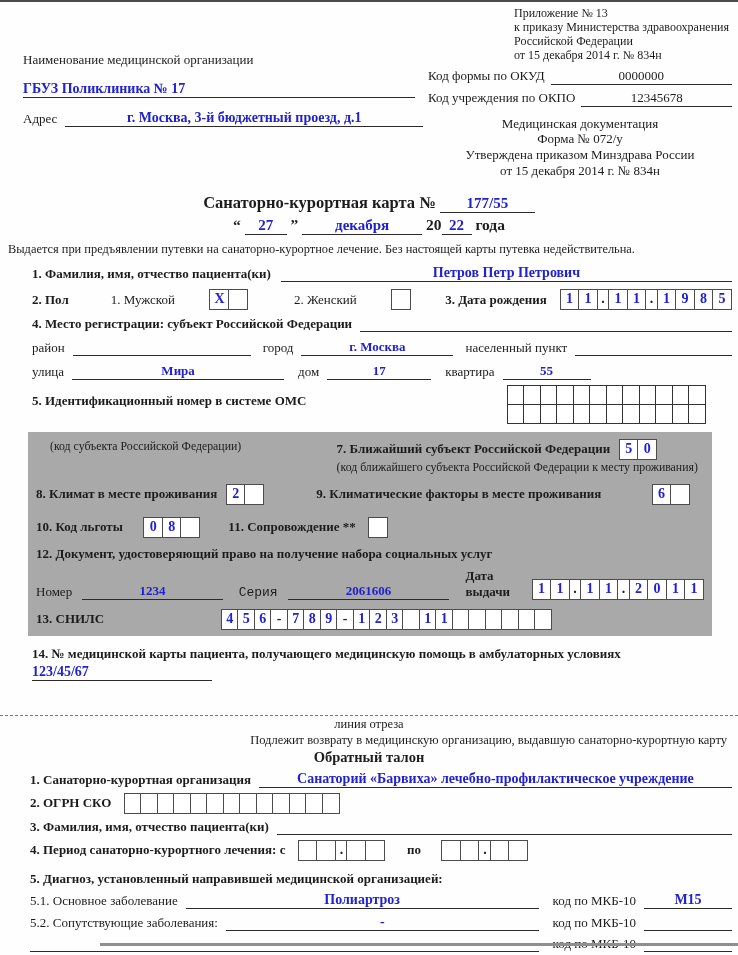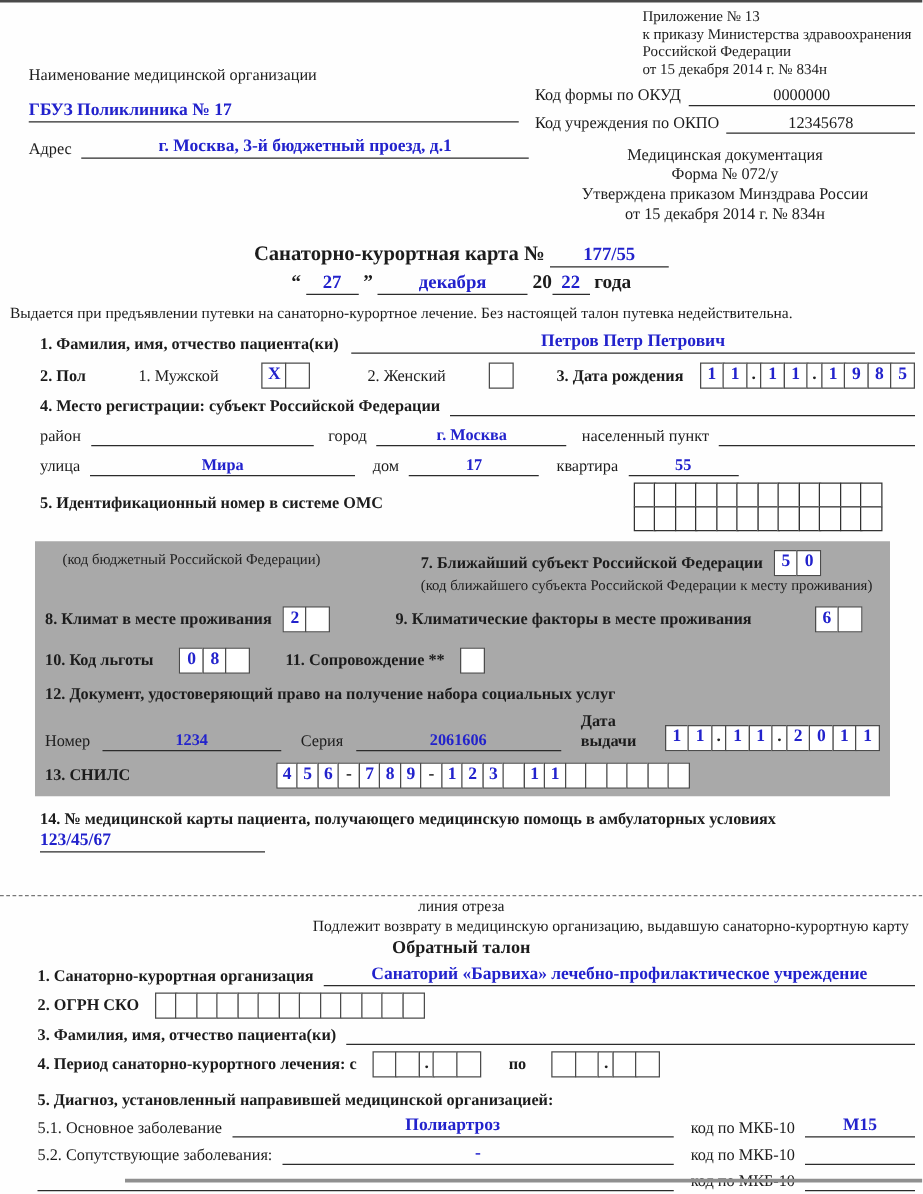--- a/index.html
+++ b/index.html
@@ -135,21 +135,21 @@
     <span class="fill blue">177/55</span>
   </div>
   <div class="title2">
     <span>“</span>
     <span class="fill blue" style="min-width:42px;">27</span>
     <span>”</span>
     <span class="fill blue" style="min-width:120px;">декабря</span>
     <span>20</span><span class="fill blue" style="min-width:30px;">22</span>
     <span>года</span>
   </div>
-  <div class="note">Выдается при предъявлении путевки на санаторно-курортное лечение. Без настоящей талон путевка недействительна.</div>
+  <div class="note">Выдается при предъявлении путевки на санаторно-курортное лечение. Без настоящей карты путевка недействительна.</div>
 
   <div class="main">
 
     <div class="row r-f1">
       <span class="b">1. Фамилия, имя, отчество пациента(ки)</span>
       <span class="fill blue">Петров Петр Петрович</span>
     </div>
 
     <div class="row r-f2">
       <span class="b">2. Пол</span>
@@ -231,21 +231,21 @@
             <span class="cell"></span>
             <span class="cell"></span>
           </span>
       </span>
     </div>
   </div>
 
   <div class="band">
     <div class="two-col">
       <div class="col1">
-        <div class="sub" style="margin-left:14px;">(код бюджетный Российской Федерации)</div>
+        <div class="sub" style="margin-left:14px;">(код субъекта Российской Федерации)</div>
       </div>
       <div class="col2">
         <div class="row" style="align-items:center;">
           <span class="b">7. Ближайший субъект Российской Федерации</span>
           <span class="cells" style="margin-left:10px;">
               <span class="cell">5</span>
               <span class="cell">0</span>
             </span>
         </div>
         <div class="sub">(код ближайшего субъекта Российской Федерации к месту проживания)</div>
@@ -278,21 +278,21 @@
         </span>
     </div>
 
     <div class="row r-12">
       <span class="b">12. Документ, удостоверяющий право на получение набора социальных услуг</span>
     </div>
 
     <div class="row r-doc">
       <span>Номер</span>
       <span class="fill blue" style="width:158px; margin-left:10px;text-align:center;">1234</span>
-      <span style="margin-left:16px;">Серия</span>
+      <span style="margin-left:16px;font-family:Liberation Mono, monospace;">Серия</span>
       <span class="fill blue" style="width:182px; margin-left:10px;">2061606</span>
       <span class="b" style="margin-left:16px;">Дата выдачи</span>
       <span class="cells" style="margin-left:auto;">
           <span class="cell">1</span>
           <span class="cell">1</span>
           <span class="cell sep">.</span>
           <span class="cell">1</span>
           <span class="cell">1</span>
           <span class="cell sep">.</span>
           <span class="cell">2</span>

